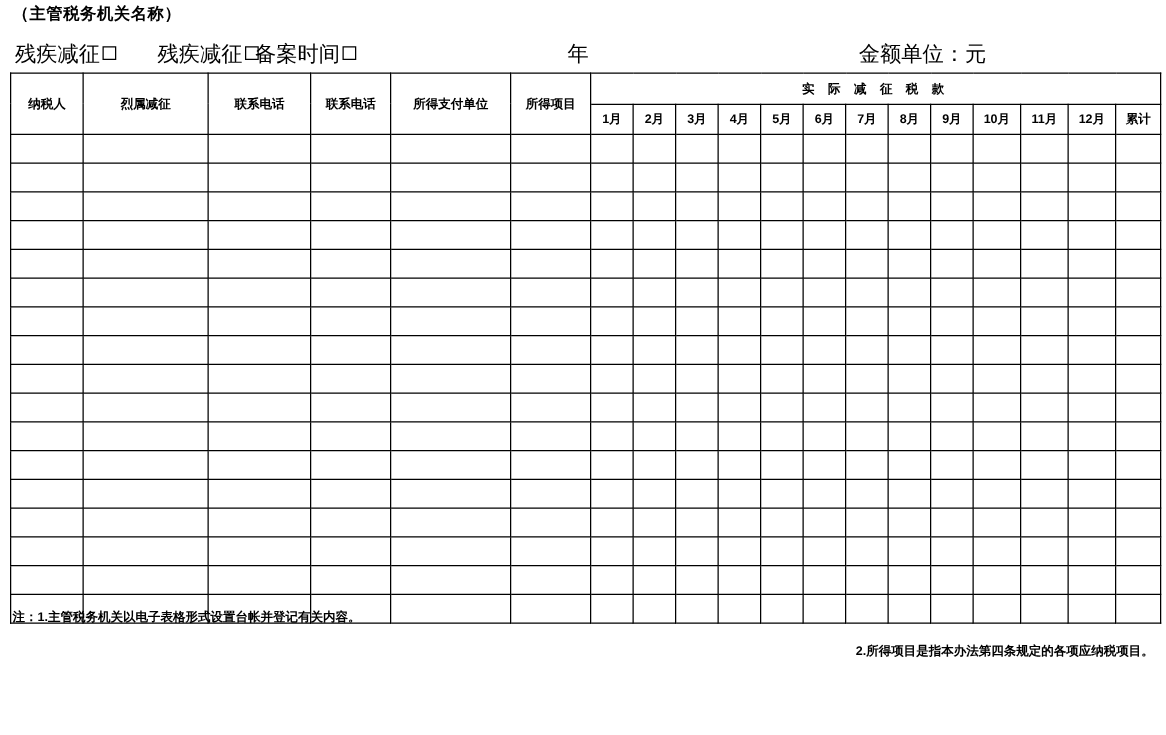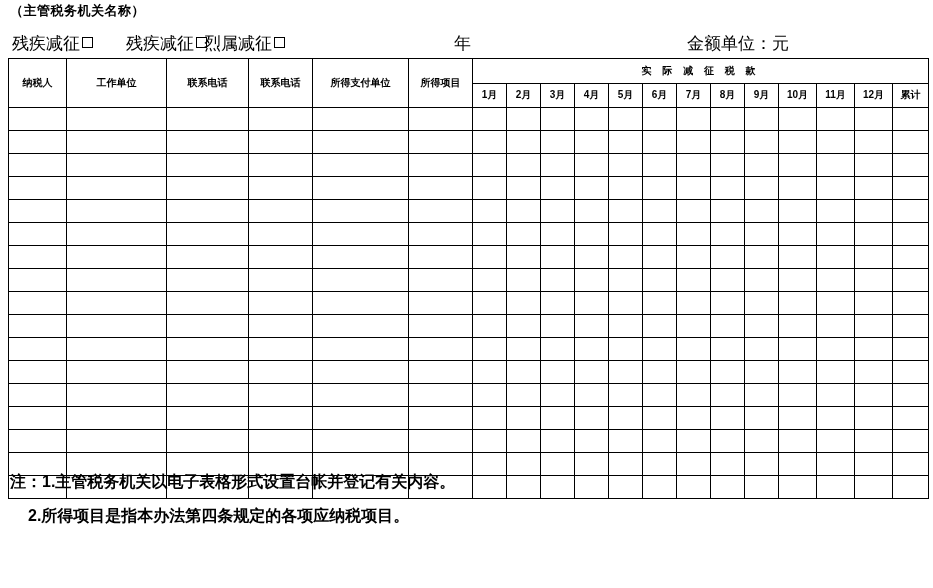--- a/index.html
+++ b/index.html
@@ -80,49 +80,49 @@
   .head-tall { height: 48px; }
   .head-short { height: 22px; }
   .spread {
     letter-spacing: 4px;
   }
   td.body-cell { height: 22px; }
 
   .notes {
     position: absolute;
     left: 10px;
-    top: 473px;
+    top: 489px;
     width: 913px;
-    font-size: 16px;
+    font-size: 10px;
     font-weight: bold;
     line-height: 1.1;
   }
   .notes .note {
     margin: 0 0 16px 0;
   }
   .note-indent-1 { padding-left: 0px; }
-  .note-indent-2 { padding-left: 18px; }
+  .note-indent-2 { padding-left: 18px; text-align: right; }
   .note-indent-3 { padding-left: 26px; }
 </style>
 </head>
 <body>
 
 <div class="page">
 
   <div class="org-line">（主管税务机关名称）</div>
 
   <div class="meta-row">
     <span class="chk chk-disabled">
       <span>残疾减征</span><span class="box"></span>
     </span>
     <span class="chk chk-elder">
       <span>残疾减征</span><span class="box"></span>
     </span>
     <span class="chk chk-martyr">
-      <span>烈属减征</span><span class="box"></span>
+      <span>备案时间</span><span class="box"></span>
     </span>
     <span class="year-label">年</span>
     <span class="amount-unit">金额单位：元</span>
   </div>
 
   <table class="main">
     <colgroup>
       <col style="width:58px">
       <col style="width:100px">
       <col style="width:82px">
@@ -139,21 +139,21 @@
       <col style="width:34px">
       <col style="width:34px">
       <col style="width:38px">
       <col style="width:38px">
       <col style="width:38px">
       <col style="width:36px">
     </colgroup>
     <thead>
       <tr>
         <th rowspan="2" class="head-tall">纳税人</th>
-        <th rowspan="2" class="head-tall">工作单位</th>
+        <th rowspan="2" class="head-tall">烈属减征</th>
         <th rowspan="2" class="head-tall">联系电话</th>
         <th rowspan="2" class="head-tall">联系电话</th>
         <th rowspan="2" class="head-tall">所得支付单位</th>
         <th rowspan="2" class="head-tall">所得项目</th>
         <th colspan="13" class="head-short spread">实 际 减 征 税 款</th>
       </tr>
       <tr>
         <th class="head-short">1月</th>
         <th class="head-short">2月</th>
         <th class="head-short">3月</th>

